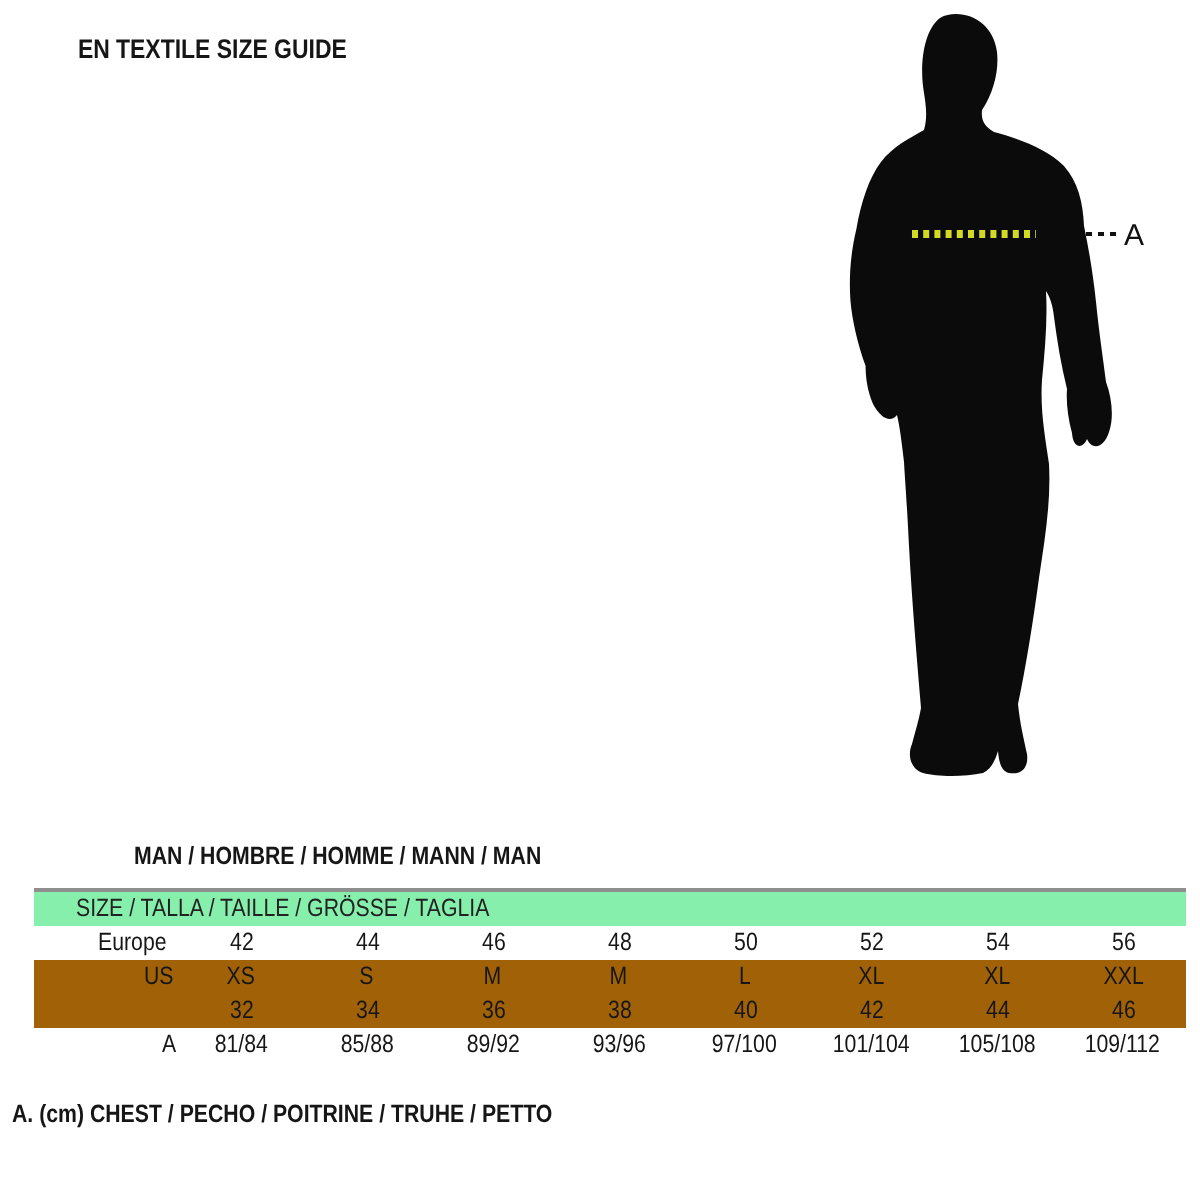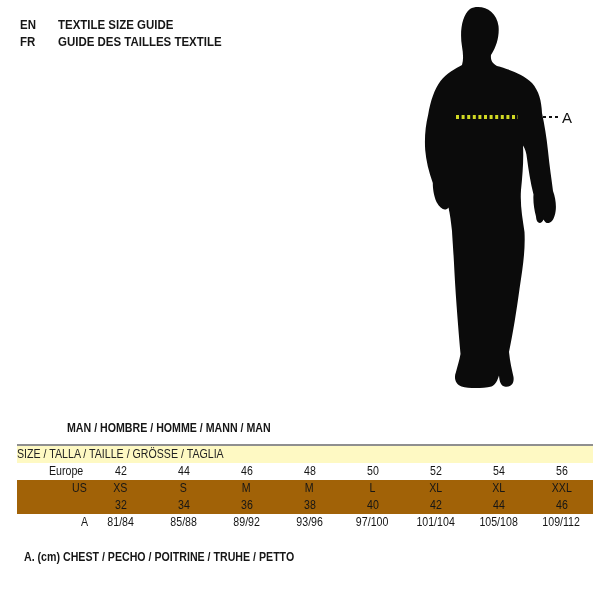--- a/index.html
+++ b/index.html
@@ -3,54 +3,50 @@
 <meta charset="utf-8">
 <style>
   html,body{margin:0;padding:0;background:#fff;}
   .page{position:relative;width:600px;height:600px;background:#ffffff;overflow:hidden;
         font-family:"Liberation Sans",sans-serif;color:#161616;}
   
   .cx{display:inline-block;transform:scaleX(0.85);transform-origin:0 50%;white-space:nowrap;}
   .cxc{display:inline-block;transform:scaleX(0.85);transform-origin:50% 50%;white-space:nowrap;}
 
   .lang-block{position:absolute;left:20px;top:16px;}
-  .lang-row{display:flex;height:17px;line-height:17px;font-size:13.5px;font-weight:700;}
+  .lang-row{display:flex;height:17px;line-height:17px;font-size:13.5px;font-weight:700;text-align:right;}
   .lang-code{width:38px;flex:0 0 38px;}
 
   .cat-block{position:absolute;left:20px;top:109px;font-size:13.5px;font-weight:700;line-height:17px;}
 
   .figure{position:absolute;left:400px;top:0;width:200px;height:400px;}
   .figure svg{display:block;}
   .measure-label{font-size:15px;fill:#111;font-family:"Liberation Sans",sans-serif;}
 
   .man-heading{position:absolute;left:20px;top:420px;margin:0;font-size:12.5px;font-weight:700;line-height:16px;padding-left:47px;}
 
   .size-table{position:absolute;left:17px;top:444px;width:576px;font-size:12.5px;}
-  .t-header{height:19px;line-height:16px;background:#fef9c3;border-top:2px solid #8f8f8f;
-            box-sizing:border-box;padding-left:0;color:#222;}
+  .t-header{height:19px;line-height:16px;background:#86efac;border-top:2px solid #8f8f8f;
+            box-sizing:border-box;padding-left:21px;color:#222;}
   .t-row{display:grid;grid-template-columns:72px repeat(8,1fr);height:17px;line-height:17px;}
   .stripe{background:#a16207;}
   .t-label{padding-left:4px;text-align:right;}
   .t-cell{text-align:center;text-decoration:underline;}
 
-  .footnote{position:absolute;left:24px;top:549px;font-size:12.5px;font-weight:700;line-height:16px;}
+  .footnote{position:absolute;left:6px;top:549px;font-size:12.5px;font-weight:700;line-height:16px;}
 </style>
 </head>
 <body>
 
 <div class="page">
 
   <div class="lang-block">
     <div class="lang-row">
       <span class="lang-code"><span class="cx">EN</span></span>
       <span class="cx">TEXTILE SIZE GUIDE</span>
-    </div>
-    <div class="lang-row">
-      <span class="lang-code"><span class="cx">FR</span></span>
-      <span class="cx">GUIDE DES TAILLES TEXTILE</span>
     </div>
   </div>
 
 
   <div class="figure">
     <svg width="200" height="400" viewBox="0 0 200 400" xmlns="http://www.w3.org/2000/svg">
       <path d="M78 7
                C88 7 97 14 98.5 26 C99.5 35 97 46 91 55
                C90.5 60 92 63 97 66
                C108 69 123 74 132 83 C139 91 141.5 101 142 113

